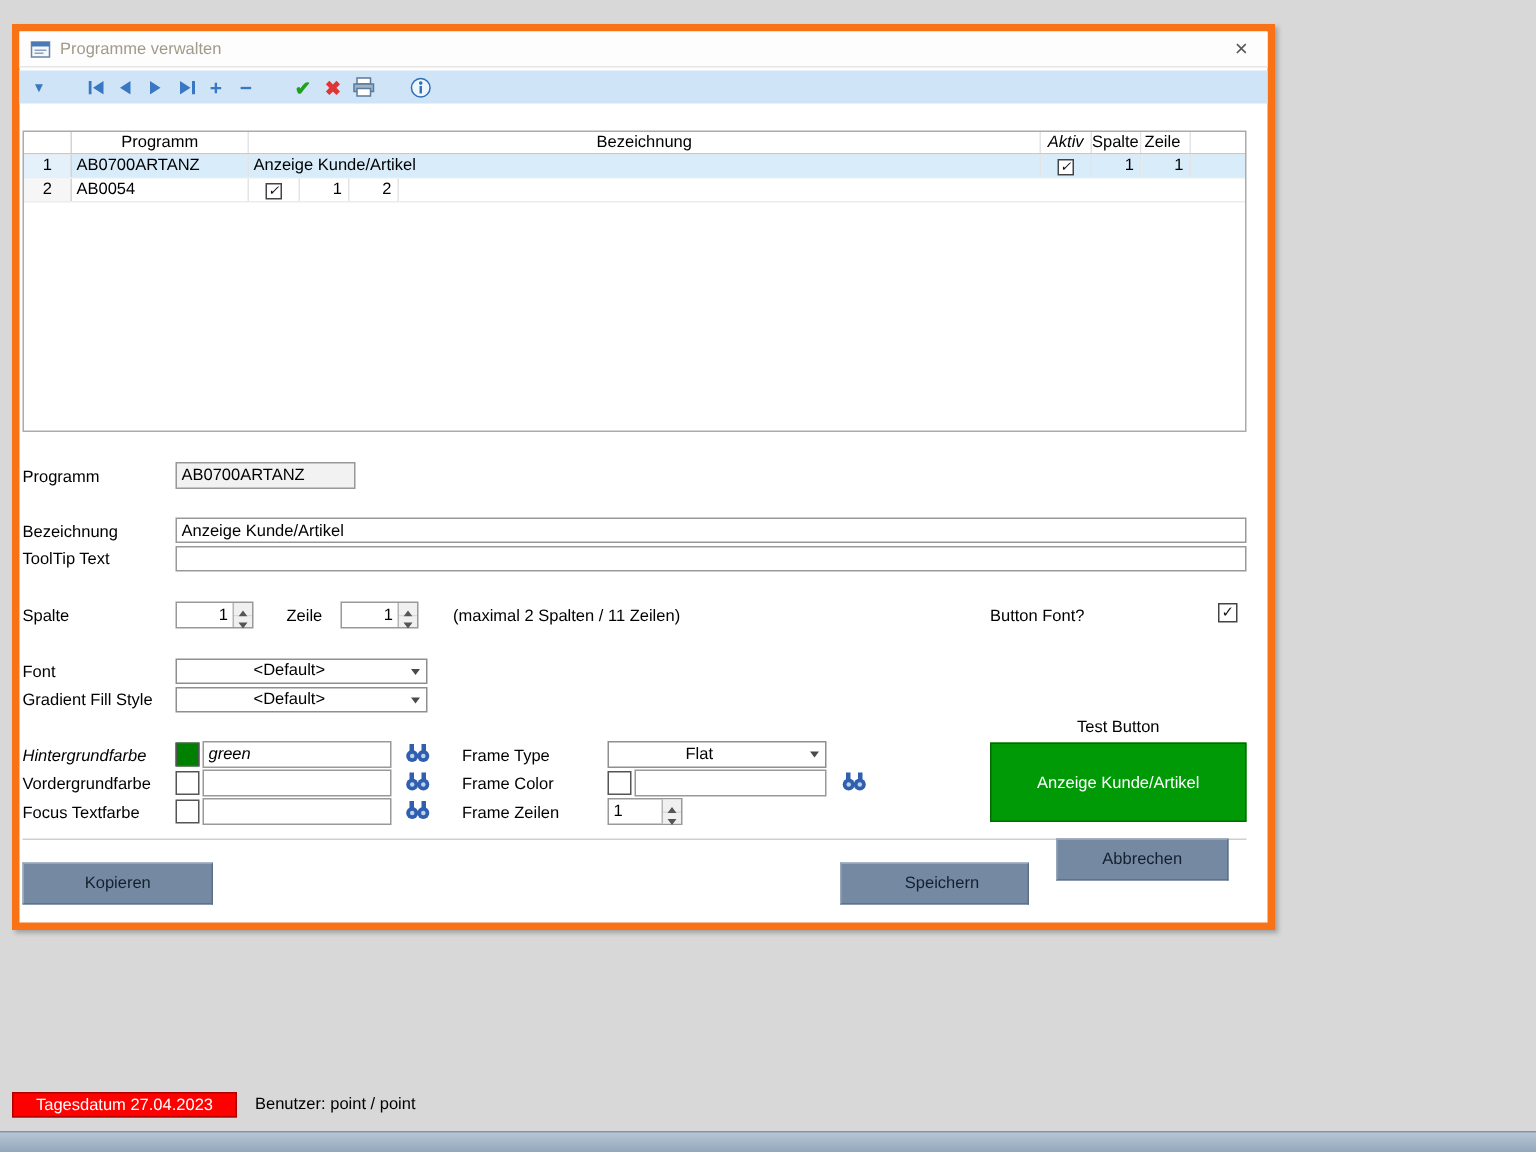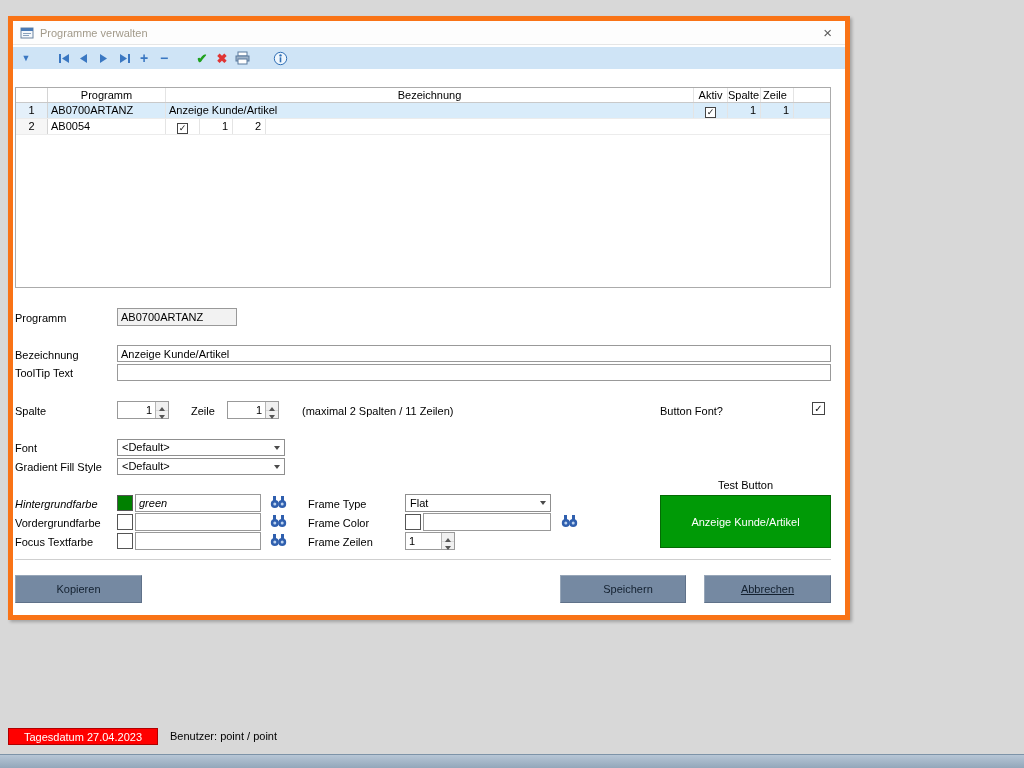--- a/index.html
+++ b/index.html
@@ -27,21 +27,21 @@
   
   .grid { position:absolute; left:2px; top:66px; width:816px; height:201px;
           border:1px solid #ababab; background:#fff; overflow:hidden; }
   .grid-row { display:flex; height:16px; line-height:15px; border-bottom:1px solid #ececec; }
   .grid-header { height:15px; line-height:14px; border-bottom:1px solid #c9c9c9; }
   .grid-header .gc { text-align:center; background:#fff; }
   .gc { border-right:1px solid #e4e4e4; height:100%; overflow:hidden; white-space:nowrap; }
   .c-num { width:32px; text-align:center; background:#f6f6f6; border-right:1px solid #d4d4d4; }
   .c-prog { width:118px; padding:0 3px; }
   .c-bez { width:528px; padding:0 3px; }
-  .c-akt { width:34px; text-align:center; }
+  .c-akt { width:34px; text-align:center;font-style:italic; }
   .c-spa, .c-zei { width:33px; text-align:right; padding-right:4px; }
   .c-fill { flex:1; border-right:none; }
   .grid-row.selected .gc { background:#d9ecfa; }
   .grid-row.selected .c-num { background:#e4f0fa; }
 
   
   .cb { display:inline-flex; align-items:center; justify-content:center;
         width:13px; height:13px; background:#fff; border:1px solid #444; vertical-align:middle; }
   .cb-sm { width:11px; height:11px; margin-top:2px; }
   .cb-mark { font-size:10px; line-height:10px; color:#111; }
@@ -52,21 +52,21 @@
   .field { position:absolute; border:1px solid #999; background:#fff; font-family:"Liberation Sans",sans-serif;
            font-size:11px; padding:1px 3px; outline:none; }
   .spinner { position:absolute; display:flex; border:1px solid #999; background:#fff; }
   .spin-val { flex:1; text-align:right; padding:1px 3px; line-height:14px; }
   .spin-btns { display:flex; flex-direction:column; width:13px; border-left:1px solid #b5b5b5; }
   .spin-up, .spin-down { flex:1; background:#f0f0f0; position:relative; border-bottom:1px solid #d9d9d9; }
   .spin-down { border-bottom:none; }
   .spin-up::after { content:""; position:absolute; left:3px; top:2px; border:3px solid transparent; border-bottom:4px solid #555; }
   .spin-down::after { content:""; position:absolute; left:3px; top:4px; border:3px solid transparent; border-top:4px solid #555; }
   .combo { position:absolute; display:flex; align-items:center; border:1px solid #8f8f8f; background:#fff; }
-  .combo-val { flex:1; padding:1px 4px; line-height:13px; overflow:hidden; white-space:nowrap; }
+  .combo-val { flex:1; padding:1px 4px; line-height:13px; overflow:hidden; white-space:nowrap;margin-left:47px; }
   .combo-arrow { width:15px; align-self:stretch; position:relative; }
   .combo-arrow::after { content:""; position:absolute; right:4px; top:6px; border:3.5px solid transparent; border-top:4px solid #4a4a4a; }
   .swatch { position:absolute; width:16px; height:16px; border:1px solid #555; background:#fff; }
   .binoc { position:absolute; display:inline-flex; }
   .sep-line { position:absolute; left:2px; width:816px; border-top:1px solid #cfcfcf; }
 
   
   .btn { position:absolute; height:28px; background:#7589a2; border:1px solid #5f7189;
          border-top-color:#97a6b8; border-left-color:#97a6b8; color:#13202f; font-size:11px;
          display:flex; align-items:center; justify-content:center; cursor:default; }
@@ -300,21 +300,21 @@
     </div>
 
     <div class="sep-line" style="top:538px;"></div>
 
     <div class="btn" style="left:2px; top:554px; width:127px;">
         <span>Kopieren</span>
       </div>
     <div class="btn" style="left:547px; top:554px; width:126px;padding-left:10px;">
         <span>Speichern</span>
       </div>
-    <div class="btn" style="left:691px; top:554px; width:127px;text-decoration:underline;">
+    <div class="btn" style="left:691px; top:538px; width:115px;">
         <span>Abbrechen</span>
       </div>
 
   </div>
 
   <div class="date-badge">
       <span>Tagesdatum 27.04.2023</span>
     </div>
   <span class="user-text">Benutzer: point / point</span>
 

